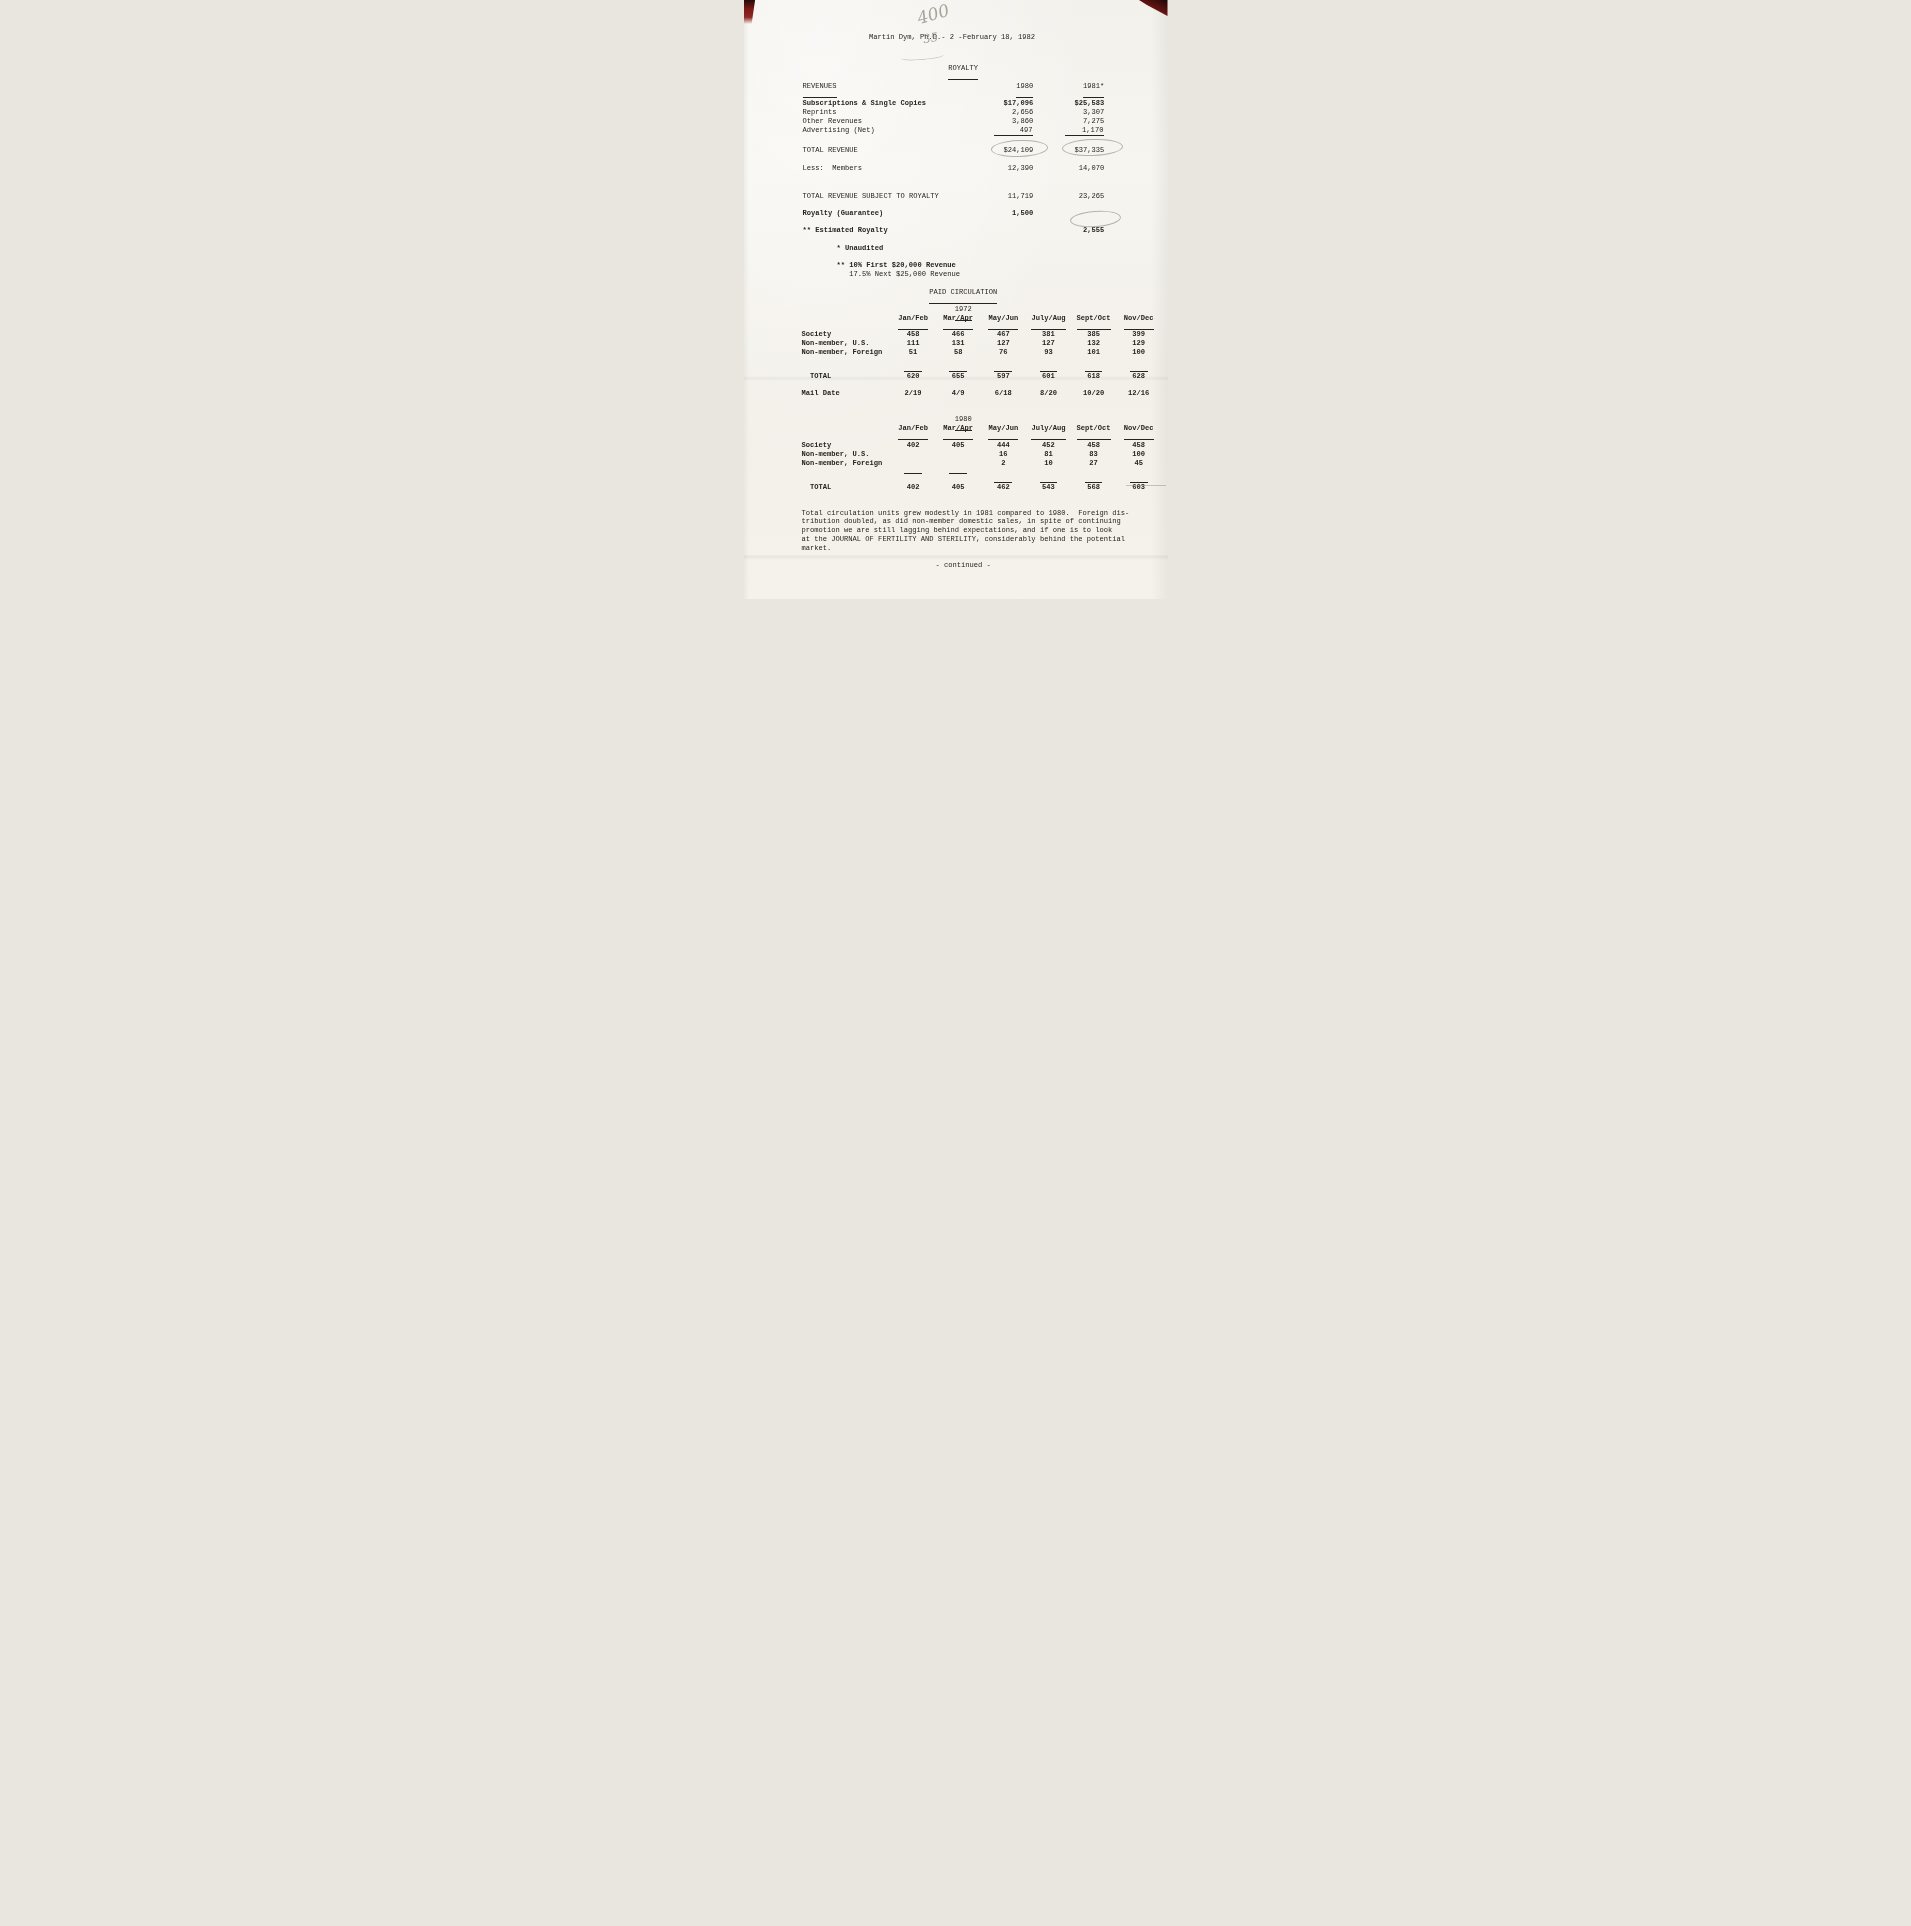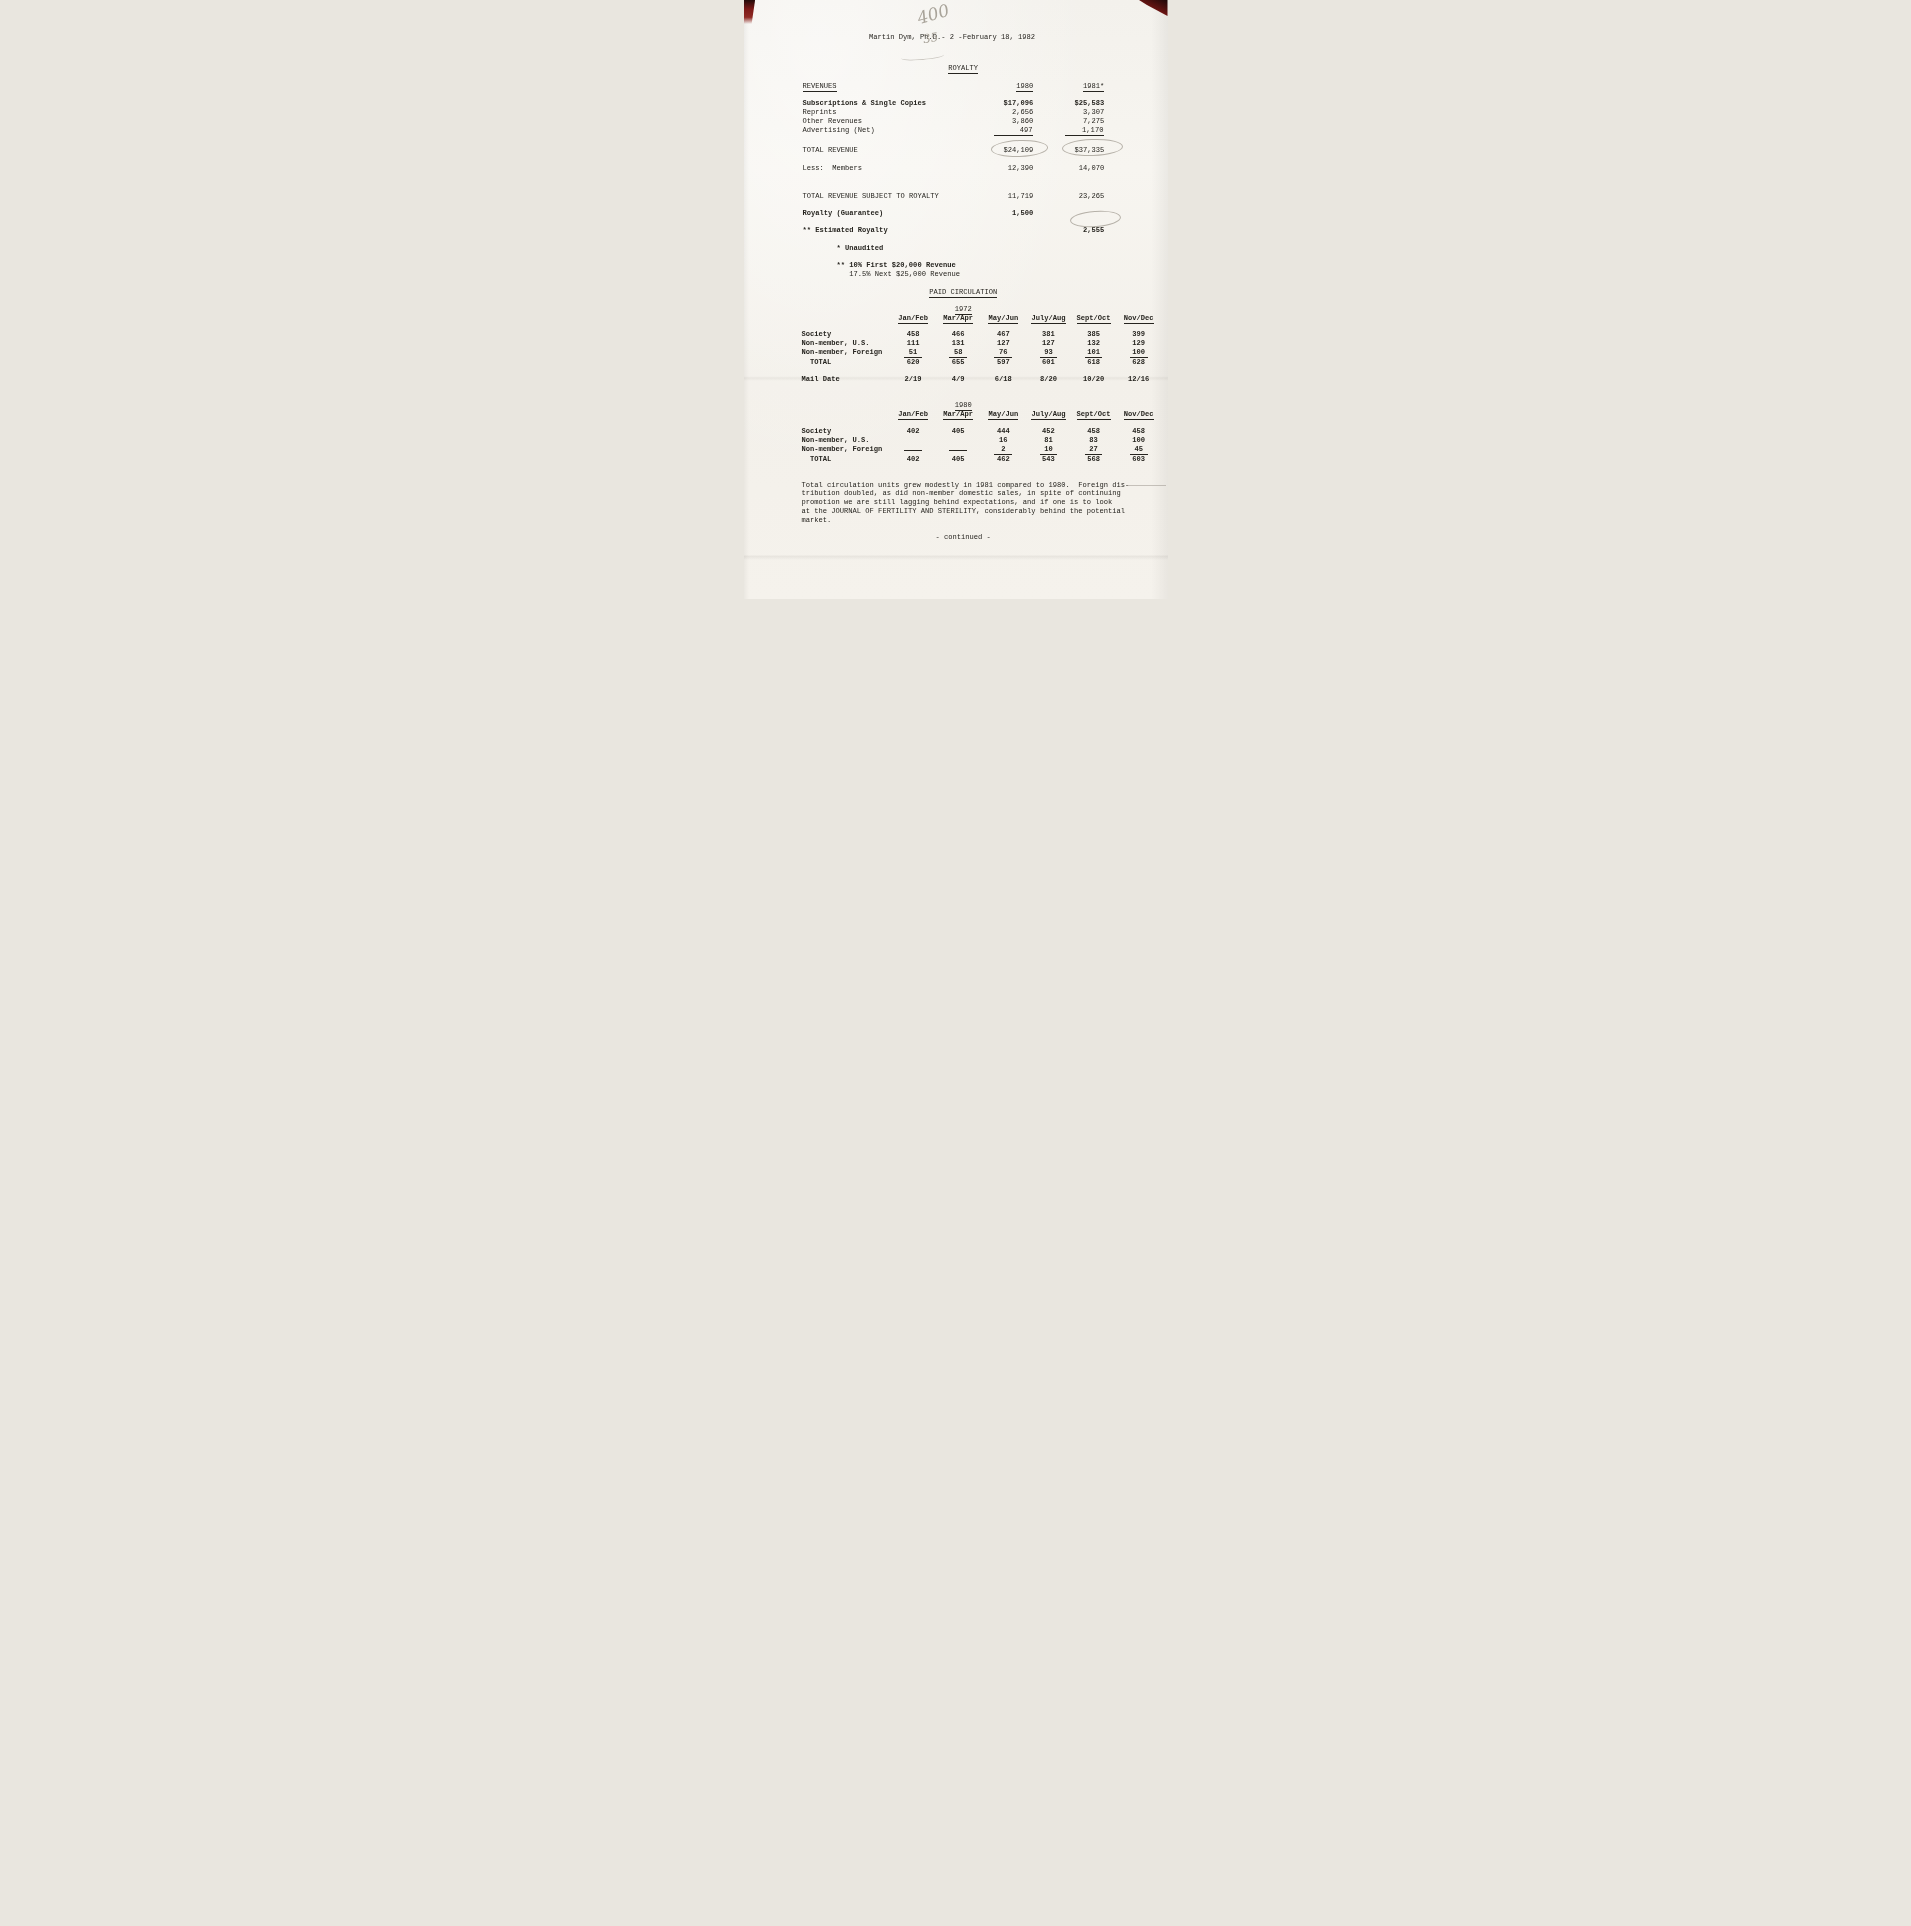--- a/index.html
+++ b/index.html
@@ -12,38 +12,38 @@
     font-family:"Liberation Mono","DejaVu Sans Mono",monospace;
     font-size:7.1px;line-height:8.9px;
     background:
       linear-gradient(90deg, rgba(0,0,0,.045) 0, transparent 1.2%),
       linear-gradient(90deg, transparent 96%, rgba(0,0,0,.05)),
       linear-gradient(180deg, transparent 62.8%, rgba(90,85,75,.07) 63.1%, transparent 63.6%),
       linear-gradient(180deg, transparent 92.6%, rgba(90,85,75,.08) 92.9%, transparent 93.5%),
       radial-gradient(ellipse at 18% 8%, rgba(255,255,255,.5), transparent 55%),
       linear-gradient(180deg,#f3f1ec 0%,#f7f5f0 28%,#f3f0ea 64%,#f5f2ec 100%);
   }
-  .u{border-bottom:0.8px solid currentColor;padding-bottom:1px;}
+  .u{border-bottom:0.8px solid currentColor;padding-bottom:7px;}
   .hdr{display:flex;justify-content:center;margin:33px 65px 0 58px;}
   .center-line{text-align:center;margin-left:15.4px;}
   .t-royalty{margin-top:22.3px;}
   
   .r-table{margin:8.5px 61px 0 59px;}
   .r-row{display:grid;grid-template-columns:1fr 58px 71px;}
   .r-label{white-space:pre;}
   .r-val{text-align:right;padding-right:2.3px;}
   .mt22{margin-top:8.5px;font-weight:bold;} .mt23{margin-top:19px;} .mt24{margin-top:9.2px;} .mt44{margin-top:17px;} .mt20{margin-top:7.7px;}
   .sum-rule{display:inline-block;min-width:38px;text-align:right;border-bottom:0.8px solid #26241f;padding:0 0.8px 0.8px 0;}
   .fn{margin-left:93px;white-space:pre;}
   
   .c-table{margin:0 6.2px 0 58px;}
   .c-row{display:grid;grid-template-columns:89px repeat(6,1fr);}
   .c-label{white-space:pre;}
   .c-cell{text-align:center;}
-  .crule{display:inline-block;min-width:17.7px;border-bottom:0.8px solid #26241f;padding-bottom:0;}
+  .crule{display:inline-block;min-width:17.7px;border-bottom:0.8px solid #26241f;padding-bottom:14px;}
   
   .para{margin:17px 15.4px 0 58px;}
   .para div{white-space:pre;}
   
   .pencil{position:absolute;color:#a9a49a;font-family:"DejaVu Serif",serif;font-style:italic;pointer-events:none;}
   .p-ellipse{position:absolute;border:0.8px solid rgba(148,142,131,.65);border-radius:50%;pointer-events:none;}
   .p-swoosh{position:absolute;width:43px;height:6.2px;border-bottom:0.8px solid rgba(160,154,143,.5);border-radius:50%;transform:rotate(-5deg);pointer-events:none;}
   .p-line{position:absolute;border-top:0.8px solid rgba(150,144,136,.5);pointer-events:none;}
   .corner-tl{position:absolute;left:0;top:0;width:11.6px;height:24px;
     background:linear-gradient(180deg,#240b0a 0%,#7c1a18 38%,#8f2a24 72%,rgba(143,42,36,0) 100%);

